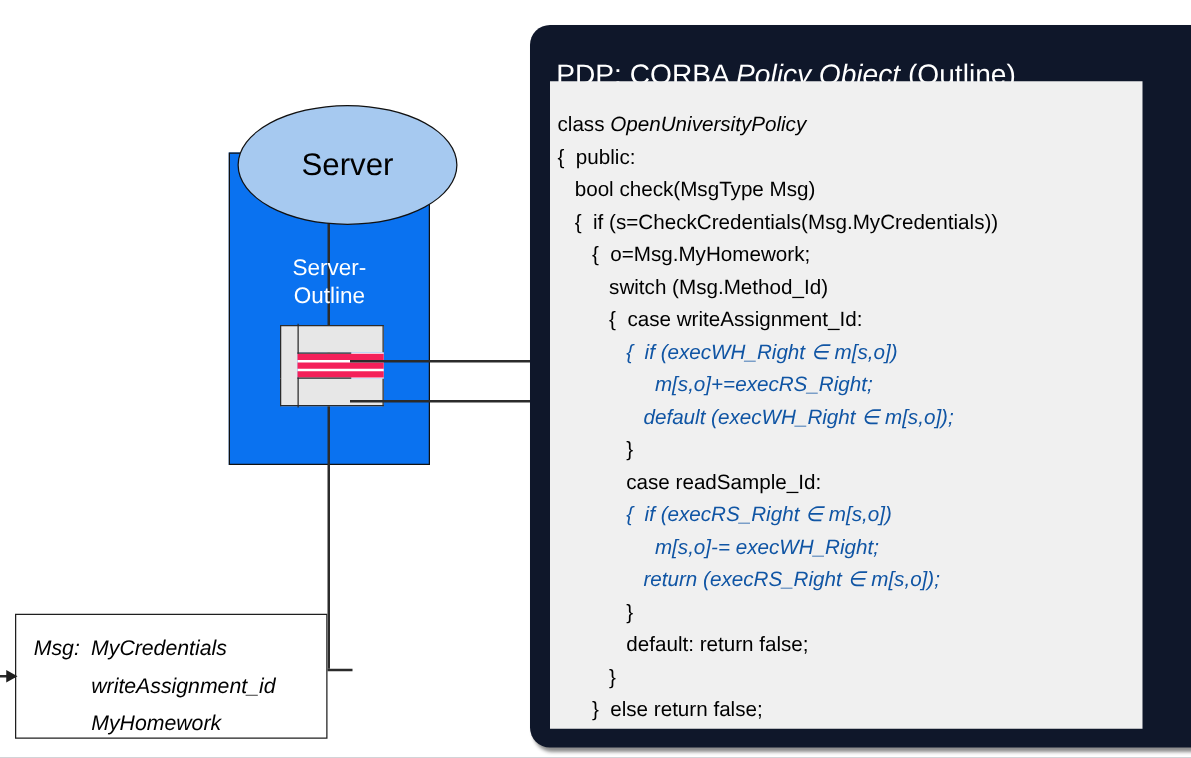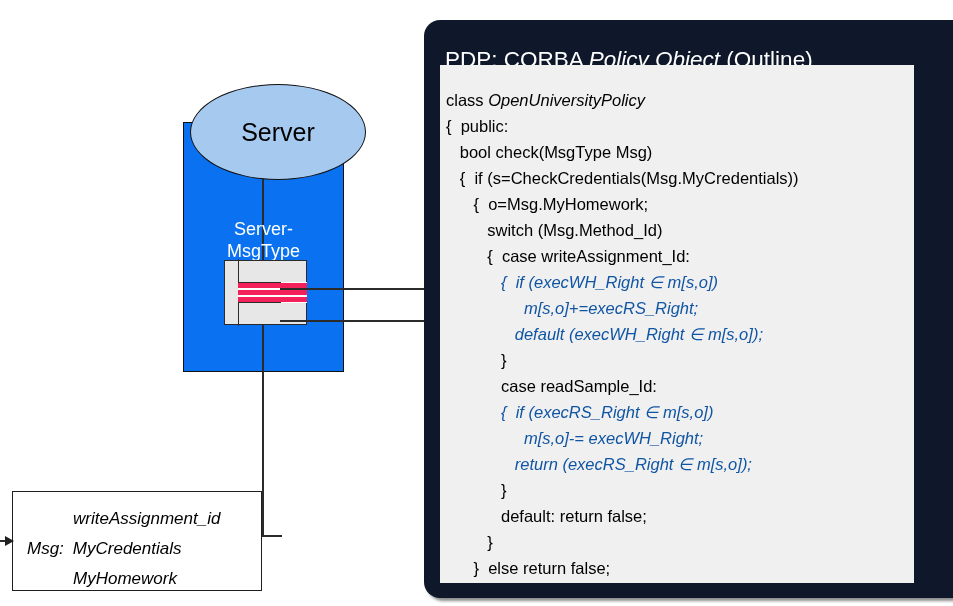--- a/index.html
+++ b/index.html
@@ -44,21 +44,21 @@
     justify-content: center;
   }
   .server-label {
     font-size: 25px;
     color: #000000;
     letter-spacing: 0px;
   }
   .skeleton-label {
     position: absolute;
     left: 183px;
-    top: 218px;
+    top: 203px;
     width: 161px;
     text-align: center;
     color: #ffffff;
     font-size: 18px;
     line-height: 22px;
   }
 
   
   .fw-wrap {
     position: absolute;
@@ -264,41 +264,41 @@
 
   <div class="line vline" style="left:262px; top:172px; height:363px;"></div>
   <div class="arrowhead-up" style="left:258px; top:166px;"></div>
 
   <div class="server-top">
     <span class="server-label">Server</span>
   </div>
 
   <div class="skeleton-label">
     <div>Server-</div>
-    <div>MsgType</div>
+    <div>Outline</div>
   </div>
 
   <div class="fw-wrap">
     <div class="fw-block fw-upper"></div>
     <div class="fw-block fw-left-fill"></div>
     <div class="fw-bricks"></div>
     <div class="fw-block fw-lower"></div>
   </div>
   <div class="fw-notch fw-notch-top"></div>
   <div class="fw-notch fw-notch-bottom"></div>
 
 
   <div class="line hline" style="left:280px; top:288px; width:196px;"></div>
   <div class="line hline" style="left:280px; top:320px; width:196px;"></div>
   <div class="line vline" style="left:474px; top:288px; height:34px;"></div>
 
   <div class="msg-box">
     <div class="msg-inner">
+      <div><span class="key">Msg:</span><span>MyCredentials</span></div>
       <div><span class="ind"></span><span>writeAssignment_id</span></div>
-      <div><span class="key">Msg:</span><span>MyCredentials</span></div>
       <div><span class="ind"></span><span>MyHomework</span></div>
     </div>
   </div>
 
   <div class="line hline" style="left:0px; top:540px; width:12px;"></div>
   <div class="arrowhead-right" style="left:5px; top:536px;"></div>
 
   <div class="line hline" style="left:262px; top:535px; width:20px;"></div>
 
   <div class="pdp-panel">

